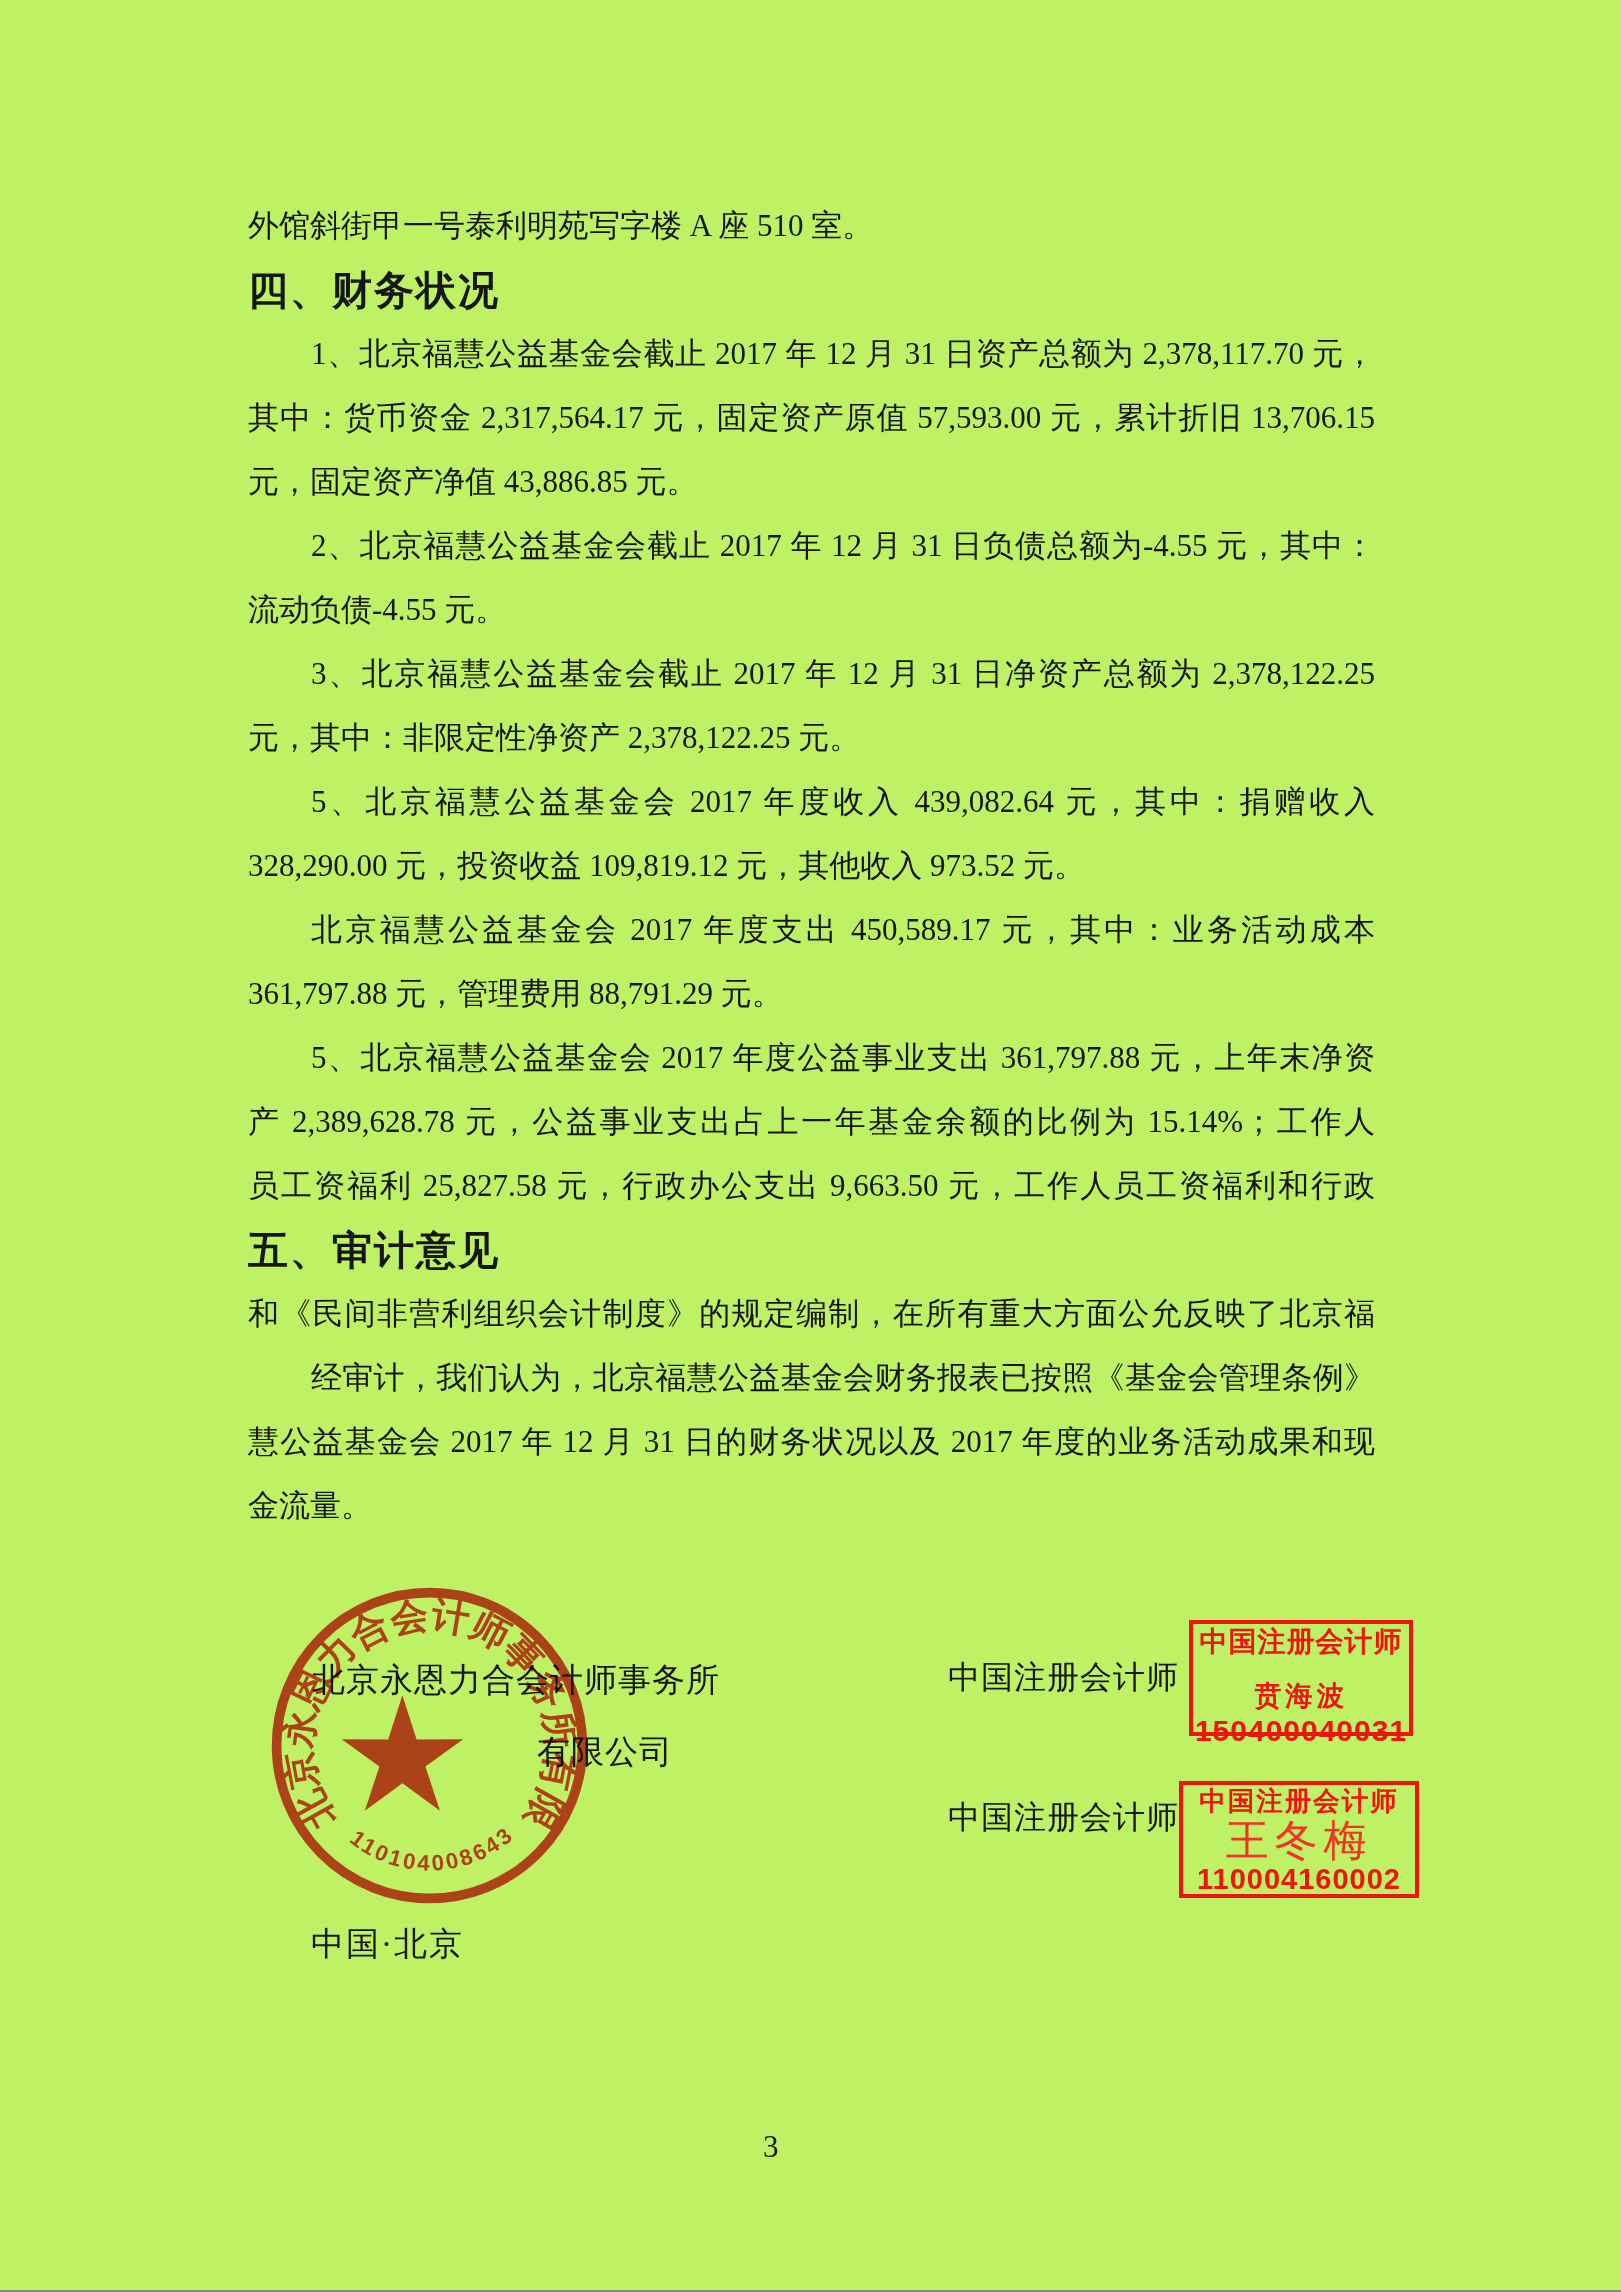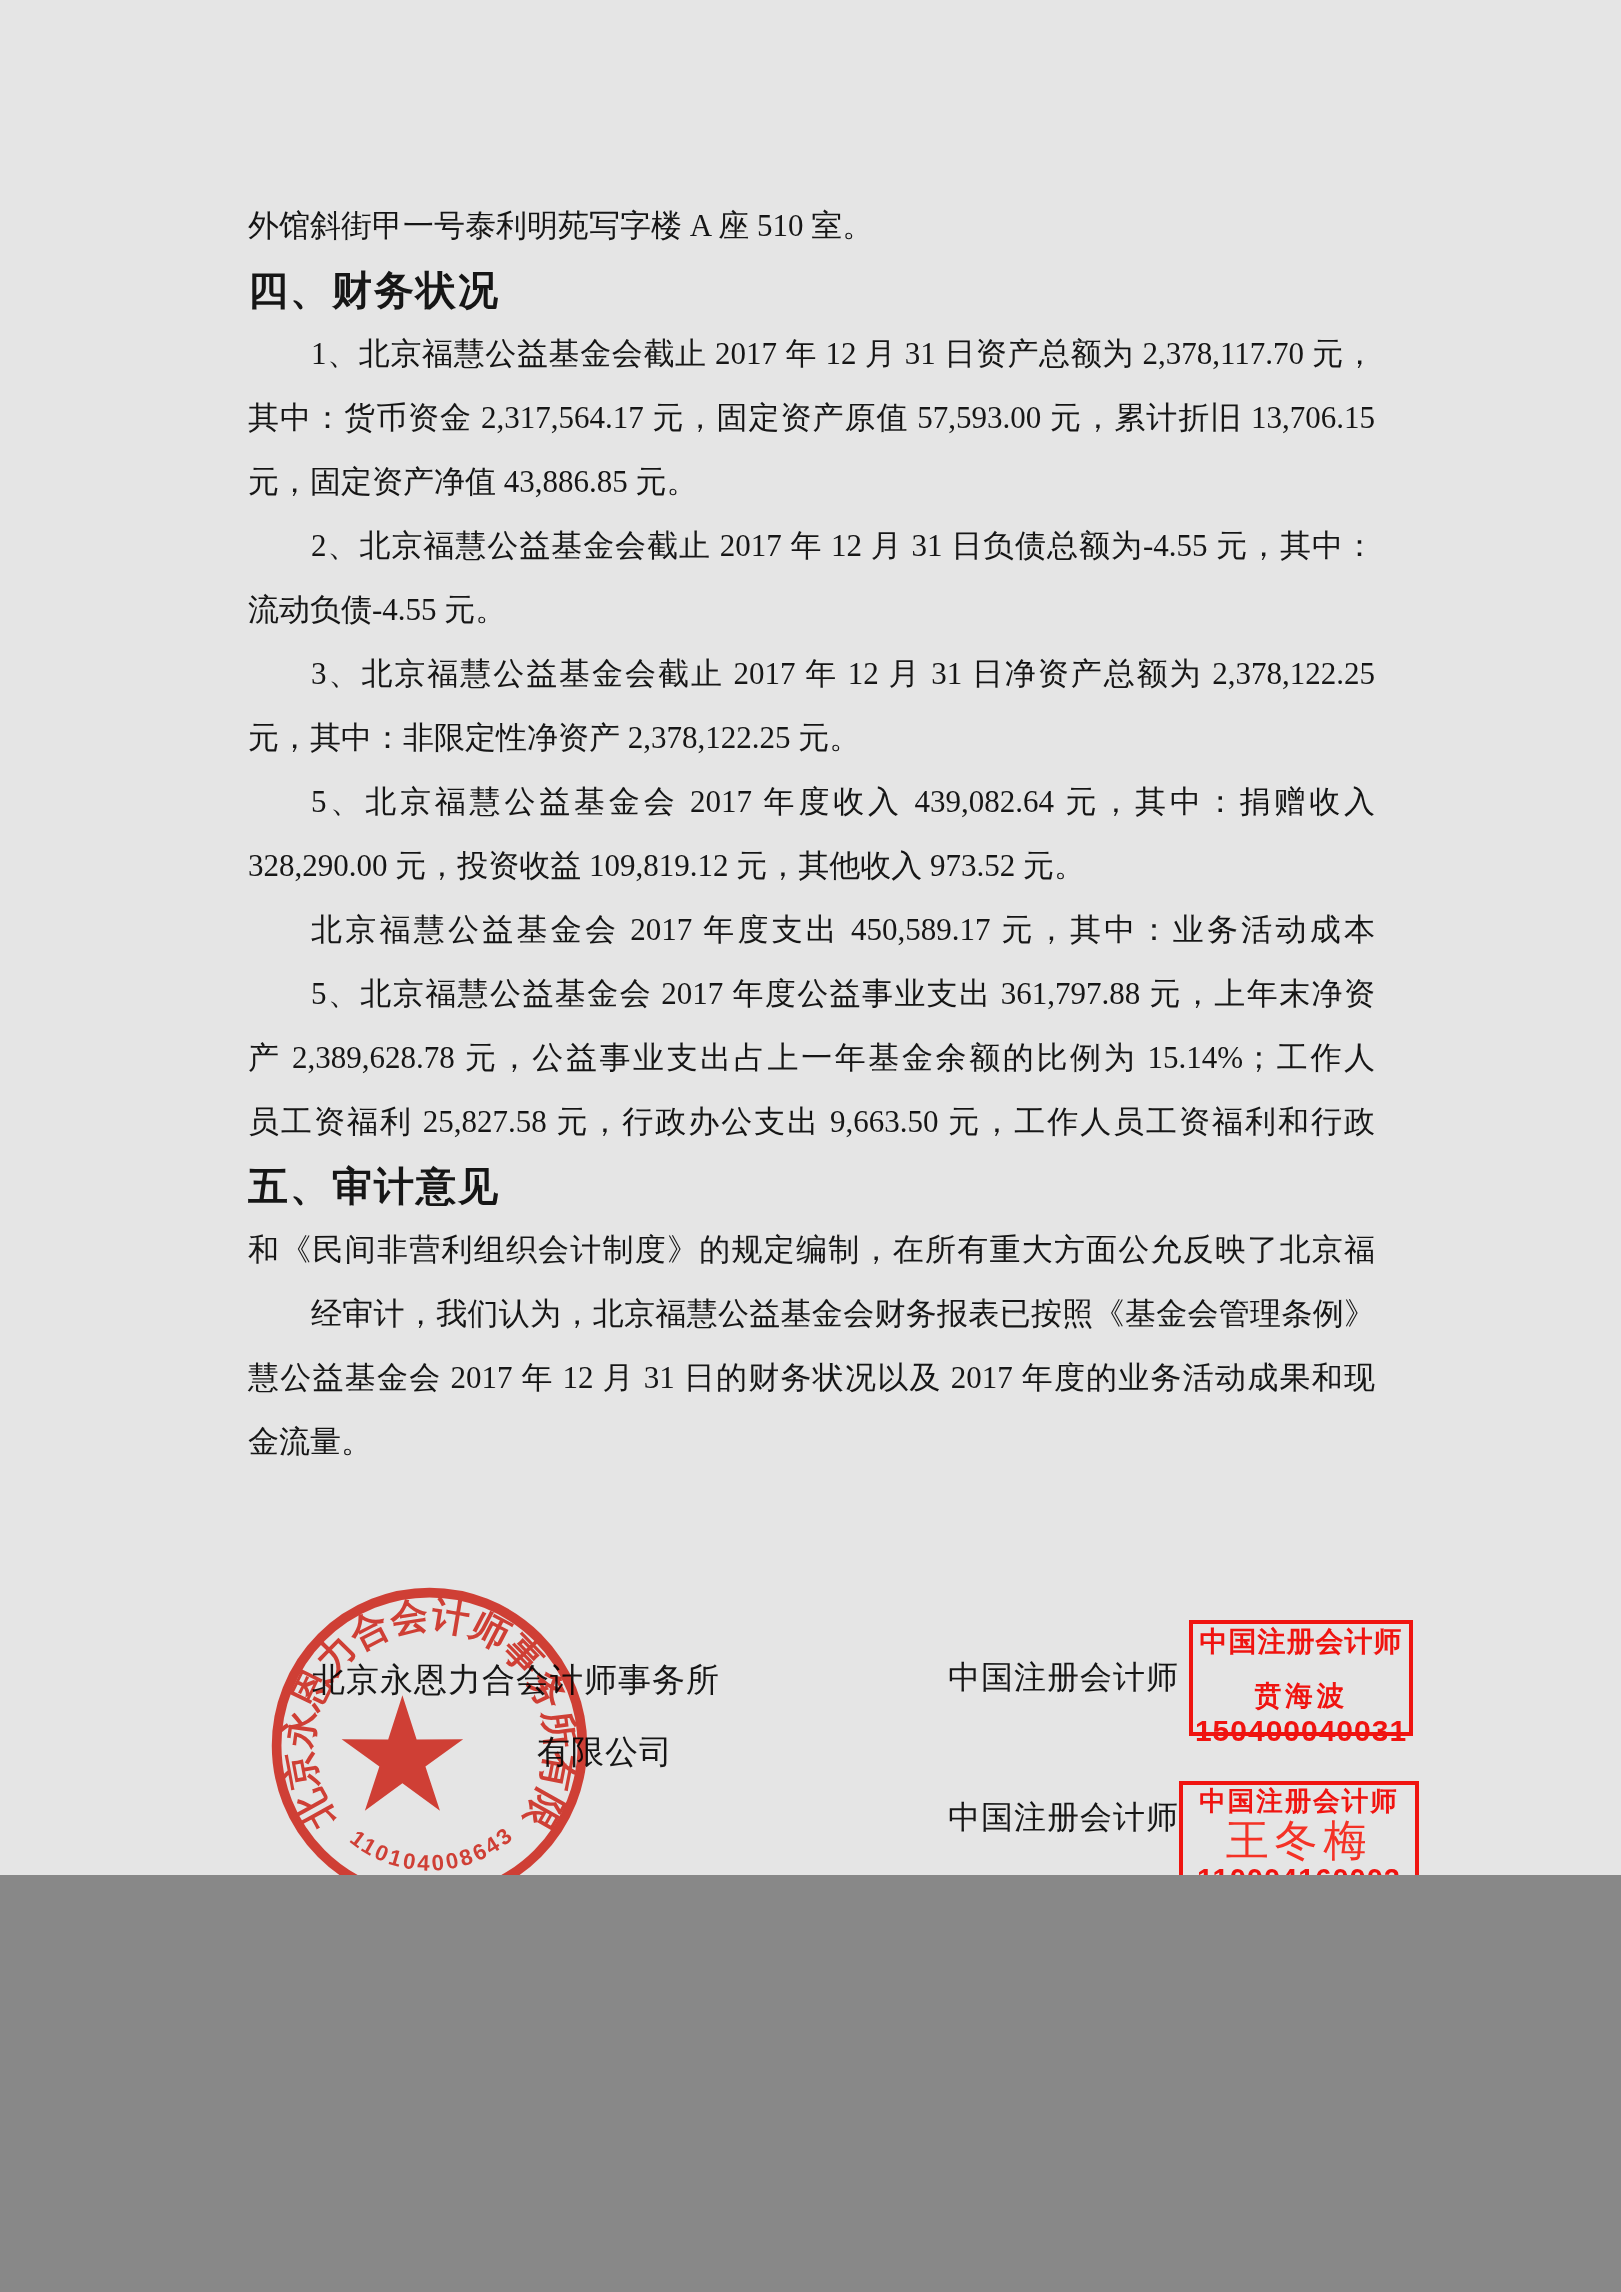--- a/index.html
+++ b/index.html
@@ -1,20 +1,20 @@
 <!DOCTYPE html>
 <html><head>
 <meta charset="utf-8">
 <style>
   html,body { margin:0; padding:0; background:#888; }
   .page {
     position:relative;
-    width:1621px; height:1875px;
+    width:1621px; height:2290px;
     margin:0 auto;
-    background:#e5e5e5;
+    background:#bef264;
     font-family:"Liberation Serif","DejaVu Serif",serif;
     color:#161616;
     overflow:hidden;
   }
   .textcol {
     position:absolute; left:248px; top:194px; width:1127px;
     font-size:31px;
   }
   .ln { height:64px; line-height:64px; white-space:nowrap; }
   .j  { text-align:justify; text-align-last:justify; white-space:normal; }
@@ -69,20 +69,21 @@
     <div class="ln j ind">1、北京福慧公益基金会截止 2017 年 12 月 31 日资产总额为 2,378,117.70 元，</div>
     <div class="ln j">其中：货币资金 2,317,564.17 元，固定资产原值 57,593.00 元，累计折旧 13,706.15</div>
     <div class="ln">元，固定资产净值 43,886.85 元。</div>
     <div class="ln j ind">2、北京福慧公益基金会截止 2017 年 12 月 31 日负债总额为-4.55 元，其中：</div>
     <div class="ln">流动负债-4.55 元。</div>
     <div class="ln j ind">3、北京福慧公益基金会截止 2017 年 12 月 31 日净资产总额为 2,378,122.25</div>
     <div class="ln">元，其中：非限定性净资产 2,378,122.25 元。</div>
     <div class="ln j ind">5、北京福慧公益基金会 2017 年度收入 439,082.64 元，其中：捐赠收入</div>
     <div class="ln">328,290.00 元，投资收益 109,819.12 元，其他收入 973.52 元。</div>
     <div class="ln j ind">北京福慧公益基金会 2017 年度支出 450,589.17 元，其中：业务活动成本</div>
+    <div class="ln">361,797.88 元，管理费用 88,791.29 元。</div>
     <div class="ln j ind">5、北京福慧公益基金会 2017 年度公益事业支出 361,797.88 元，上年末净资</div>
     <div class="ln j">产 2,389,628.78 元，公益事业支出占上一年基金余额的比例为 15.14%；工作人</div>
     <div class="ln j">员工资福利 25,827.58 元，行政办公支出 9,663.50 元，工作人员工资福利和行政</div>
     <div class="ln h">五、审计意见</div>
     <div class="ln j">和《民间非营利组织会计制度》的规定编制，在所有重大方面公允反映了北京福</div>
     <div class="ln j ind">经审计，我们认为，北京福慧公益基金会财务报表已按照《基金会管理条例》</div>
     <div class="ln j">慧公益基金会 2017 年 12 月 31 日的财务状况以及 2017 年度的业务活动成果和现</div>
     <div class="ln">金流量。</div>
   </div>
 

